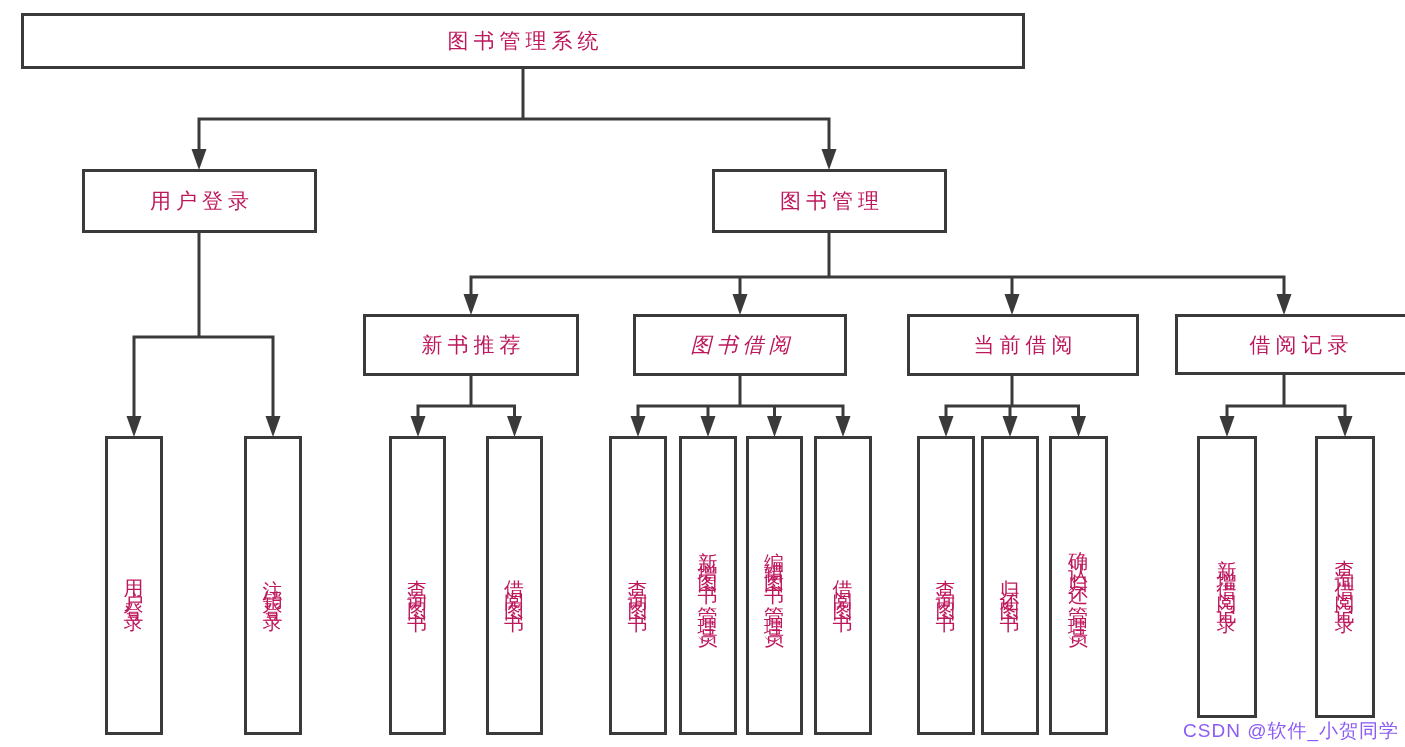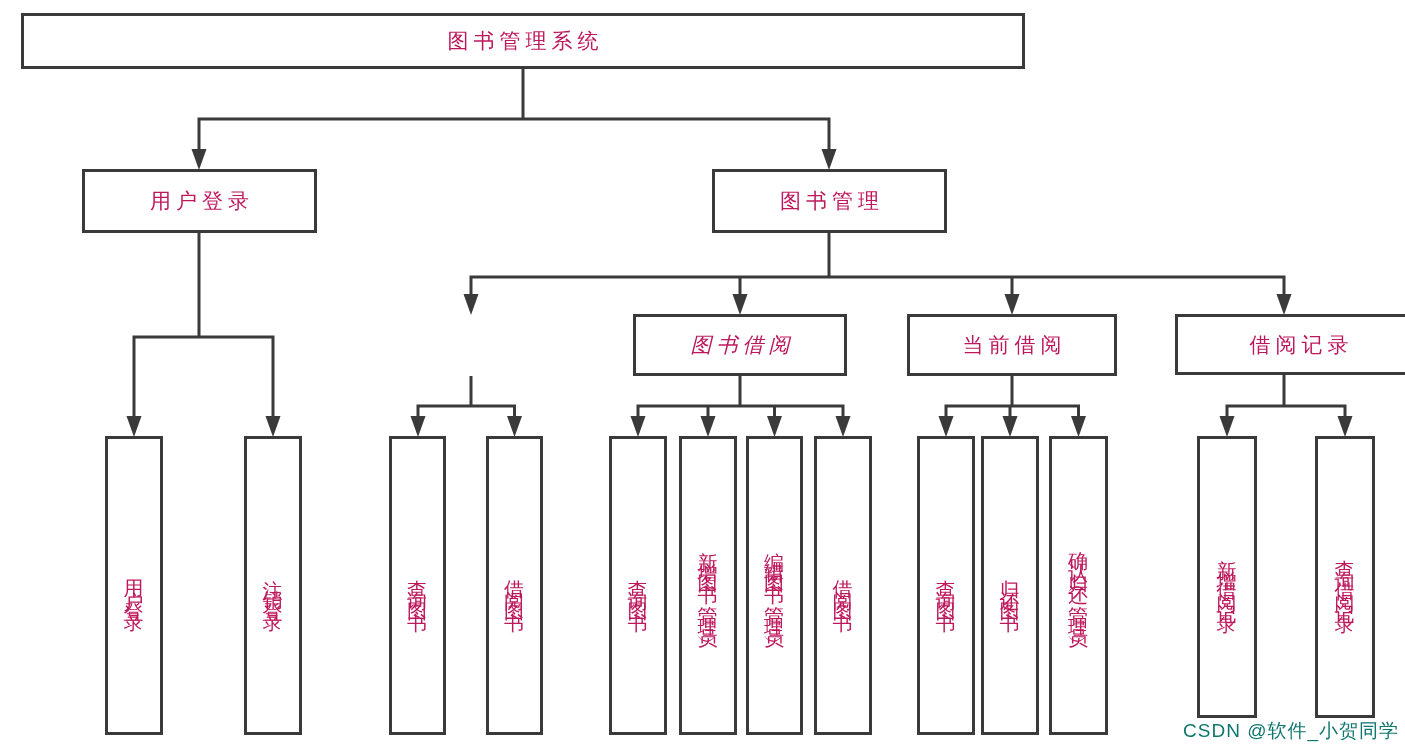--- a/index.html
+++ b/index.html
@@ -42,21 +42,21 @@
     letter-spacing: 11px;
     line-height: 1;
     white-space: nowrap;
   }
   .watermark {
     position: absolute;
     right: 6px;
     bottom: 3px;
     font-size: 19px;
     letter-spacing: 1px;
-    color: #0f766e;
+    color: #8b5cf6;
     z-index: 5;
     white-space: nowrap;
   }
 </style>
 </head>
 <body>
 
 <div class="canvas">
 
   <svg class="connectors" viewBox="0 0 1405 747" xmlns="http://www.w3.org/2000/svg">
@@ -110,24 +110,27 @@
     <span class="hlabel">图书管理系统</span>
   </div>
 
   <div class="box" style="left:82px; top:169px; width:235px; height:64px;">
     <span class="hlabel">用户登录</span>
   </div>
   <div class="box" style="left:712px; top:169px; width:235px; height:64px;">
     <span class="hlabel">图书管理</span>
   </div>
 
+  <div class="box" style="left:363px; top:314px; width:216px; height:62px;">
+    <span class="hlabel">新书推荐</span>
+  </div>
   <div class="box" style="left:633px; top:314px; width:214px; height:62px;font-style:italic;">
     <span class="hlabel">图书借阅</span>
   </div>
-  <div class="box" style="left:907px; top:314px; width:210px; height:62px;">
+  <div class="box" style="left:907px; top:314px; width:232px; height:62px;">
     <span class="hlabel">当前借阅</span>
   </div>
   <div class="box" style="left:1175px; top:314px; width:248px; height:61px;">
     <span class="hlabel">借阅记录</span>
   </div>
 
   <div class="box" style="left:105px; top:436px; width:58px; height:299px;">
     <span class="vlabel">用户登录</span>
   </div>
   <div class="box" style="left:244px; top:436px; width:58px; height:299px;">

